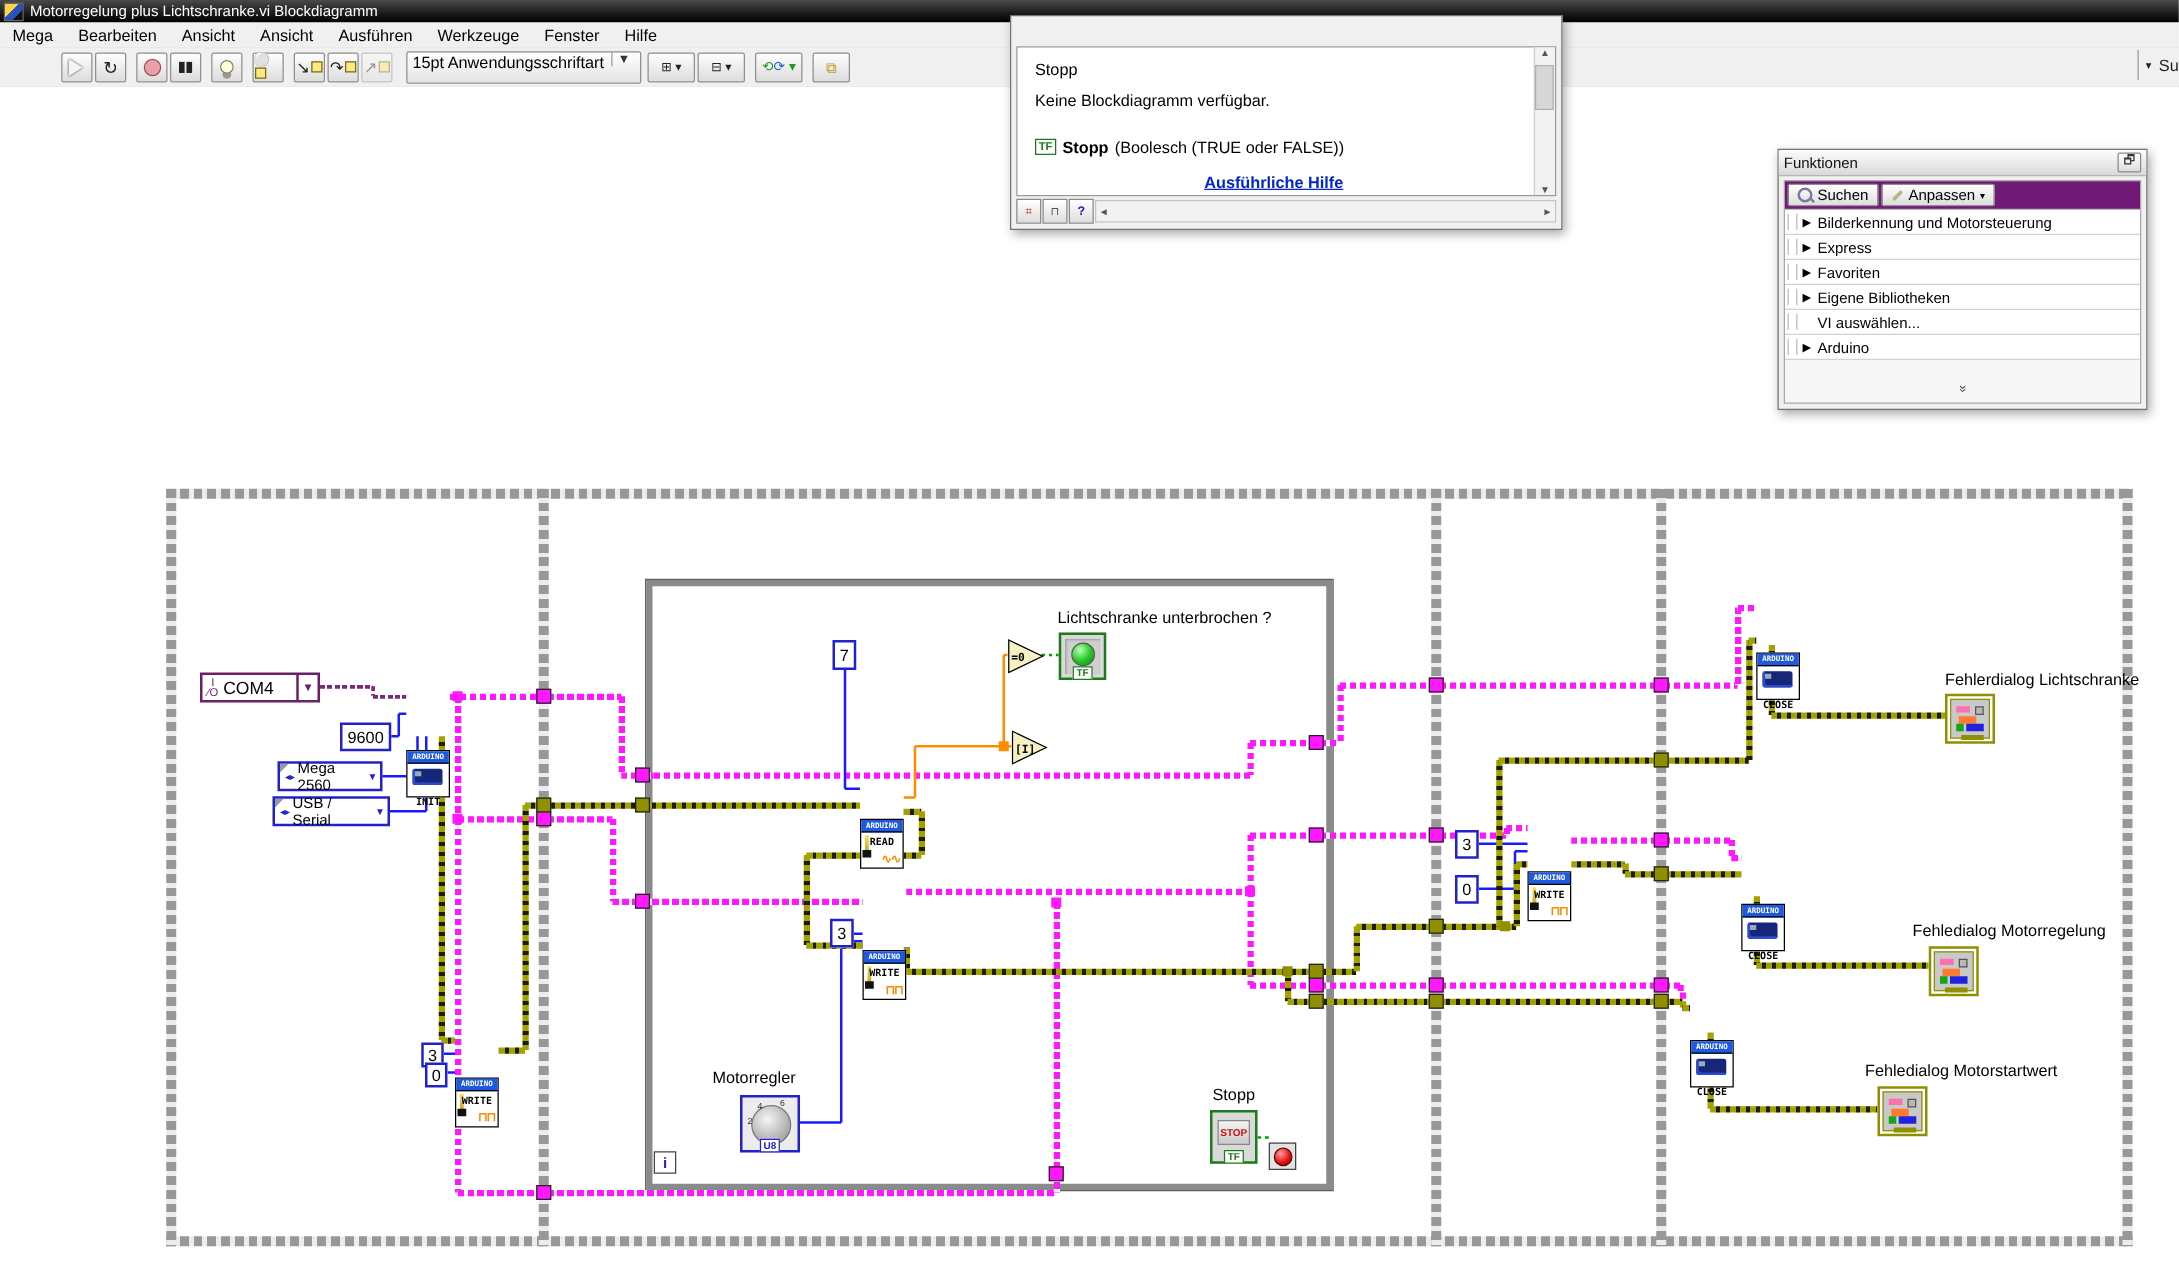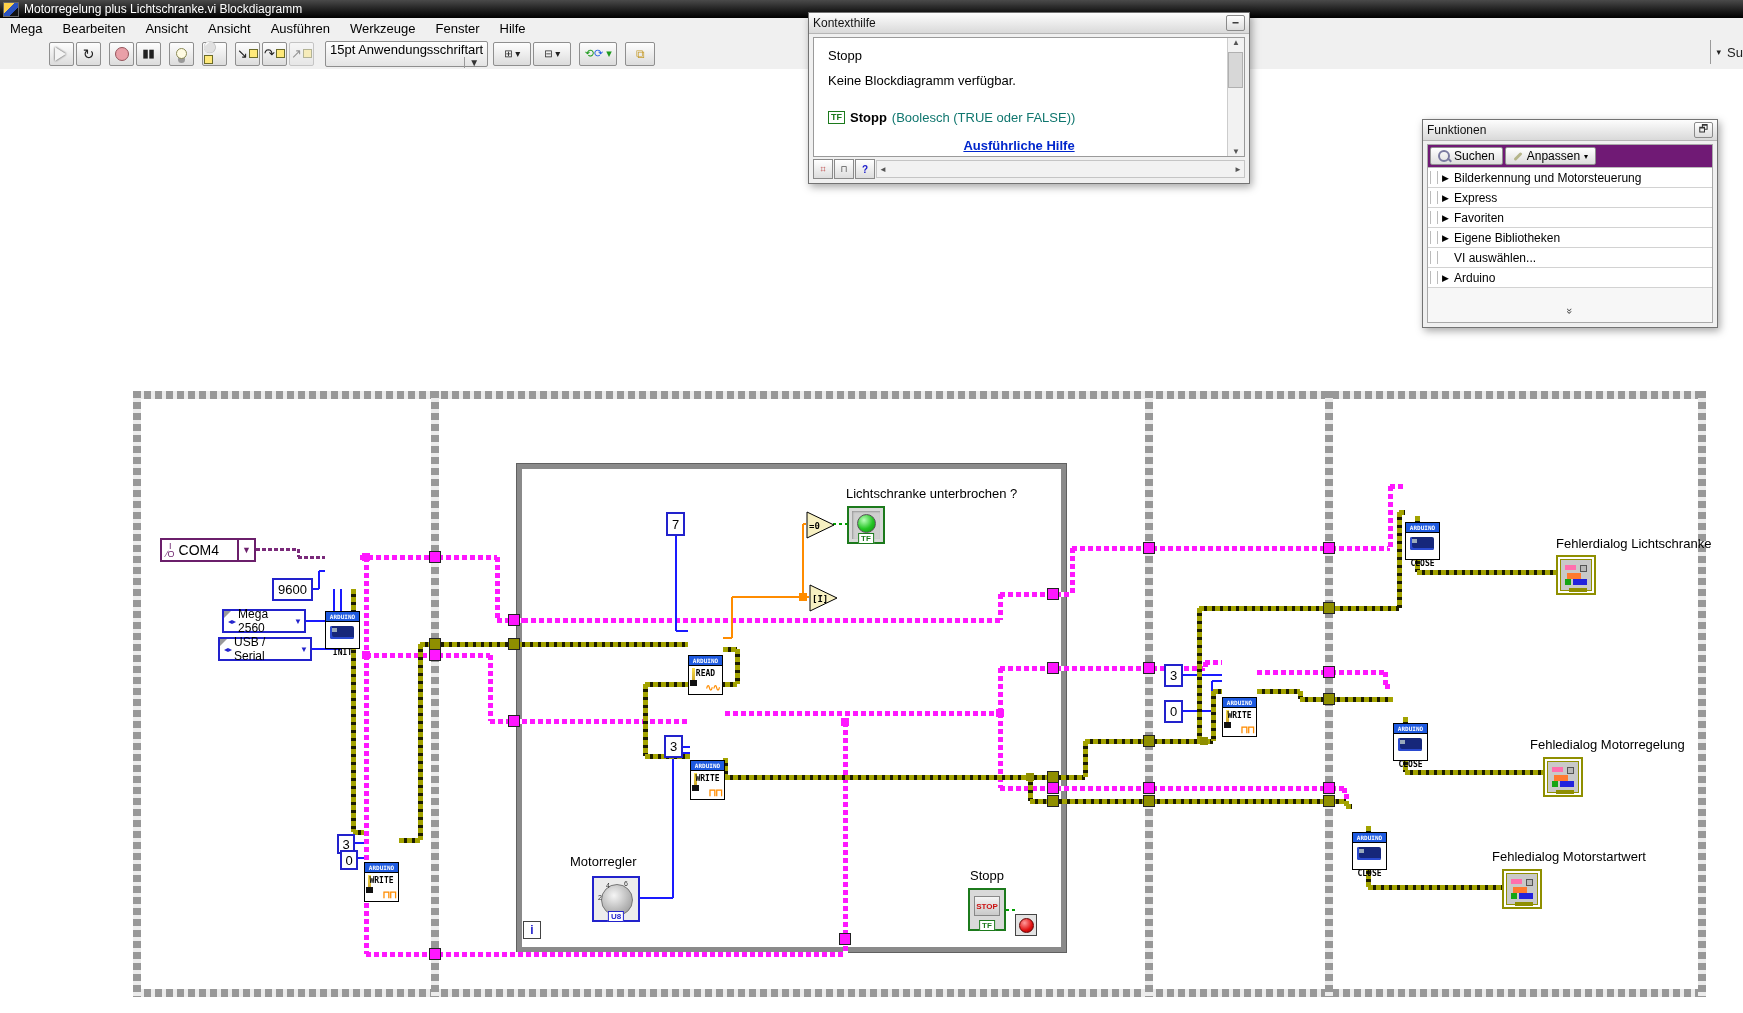--- a/index.html
+++ b/index.html
@@ -18,21 +18,21 @@
   .tbtn{width:25px;height:24px;border:1px solid #8f8f8f;border-radius:2px;margin:0 1px;
     background:linear-gradient(#fefefe,#dcdcdc);display:flex;align-items:center;justify-content:center;
     font-size:13px;color:#222;position:relative;box-sizing:border-box;}
   .tsep{width:6px;}
   .g-run{width:0;height:0;border:7px solid transparent;border-left:11px solid #f4f4f4;
     filter:drop-shadow(0 0 1px #333);margin-left:4px;}
   .g-abort{width:12px;height:12px;border-radius:50%;background:#e9a0a8;border:1px solid #95555c;}
   .g-bulb{width:9px;height:9px;border-radius:50%;background:#fffbe2;border:1px solid #8a8a55;box-shadow:0 6px 0 -2px #999;}
   .g-sq{display:inline-block;width:7px;height:7px;background:#ffe97a;border:1px solid #6b6b2a;margin-left:1px;}
   #fontsel{height:24px;border:1px solid #8f8f8f;border-radius:2px;background:linear-gradient(#fff,#e4e4e4);
-    display:flex;align-items:flex-end;font-size:13px;margin:0 4px;padding:0 4px;flex-direction:column;}
+    display:flex;align-items:flex-start;font-size:13px;margin:0 4px;padding:0 4px;}
   #fontsel .cap{border-left:1px solid #9a9a9a;margin-left:6px;padding:0 4px;font-size:10px;color:#333;}
   #tb-right{position:absolute;right:0;top:40px;height:24px;display:flex;align-items:center;
     font-size:13px;color:#222;border-left:1px solid #9a9a9a;padding-left:6px;background:#f0f0f0;}
   
   .float{position:absolute;background:#f0f0f0;border:1px solid #737373;
     box-shadow:2px 3px 8px rgba(0,0,0,.35);}
   .float .tb{height:20px;background:linear-gradient(#fdfdfd,#d9d9d9);border-bottom:1px solid #b5b5b5;
     display:flex;align-items:center;font-size:12px;color:#111;padding:0 4px;justify-content:space-between;}
   .wclose{width:17px;height:14px;border:1px solid #8a8a8a;border-radius:2px;background:linear-gradient(#fff,#ddd);
     font-size:10px;line-height:12px;text-align:center;color:#333;}
@@ -380,21 +380,21 @@
     </div>
     <div class="cnum" style="left: 340px; top: 781px; width: 18px; height: 20px;">
       <span>0</span>
     </div>
     <div class="cnum" style="left: 1164px; top: 595px; width: 19px; height: 23px;">
       <span>3</span>
     </div>
     <div class="cnum" style="left: 1164px; top: 631px; width: 19px; height: 23px;">
       <span>0</span>
     </div>
-    <div class="ablock" style="left: 325px; top: 502px; height: 38px;">
+    <div class="ablock" style="left: 325px; top: 491px; height: 38px;">
       <div class="ahead">ARDUINO</div>
       <div class="abody">
         <span class="board" style="top:4px"></span>
         <span class="alabel" style="top:26px">INIT</span>
       </div>
     </div>
     <div class="ablock" style="left: 688px; top: 546px; height: 40px;">
       <div class="ahead">ARDUINO</div>
       <div class="abody">
         <span class="pin"></span>
@@ -511,33 +511,29 @@
     </div>
     <div class="lbl" style="left: 846px; top: 417px;">Lichtschranke unterbrochen ?</div>
     <div class="lbl" style="left: 570px; top: 785px;">Motorregler</div>
     <div class="lbl" style="left: 970px; top: 799px;">Stopp</div>
     <div class="lbl" style="left: 1556px; top: 467px;">Fehlerdialog Lichtschranke</div>
     <div class="lbl" style="left: 1530px; top: 668px;">Fehledialog Motorregelung</div>
     <div class="lbl" style="left: 1492px; top: 780px;">Fehledialog Motorstartwert</div>
   </div>
 
 <div id="ctxhelp" class="float">
-  <div class="tb">
-    <span>Kontexthilfe</span>
-    <span class="wclose">🗕</span>
-  </div>
   <div id="ch-body">
     <div id="ch-text">
       <div>Stopp</div>
       <div style="margin-top:10px">Keine Blockdiagramm verfügbar.</div>
     </div>
     <div id="ch-tfrow">
       <span class="tfbadge">TF</span>
       <b>Stopp</b>
-      <span style="color:#0f766e">(Boolesch (TRUE oder FALSE))</span>
+      <span style="color:#000000">(Boolesch (TRUE oder FALSE))</span>
     </div>
     <div id="ch-link">Ausführliche Hilfe</div>
     <div id="ch-scroll">
         <span>▲</span>
         <span>▼</span>
       </div>
     <div id="ch-thumb"></div>
   </div>
   <div id="ch-bottom">
     <div class="chbtn">

